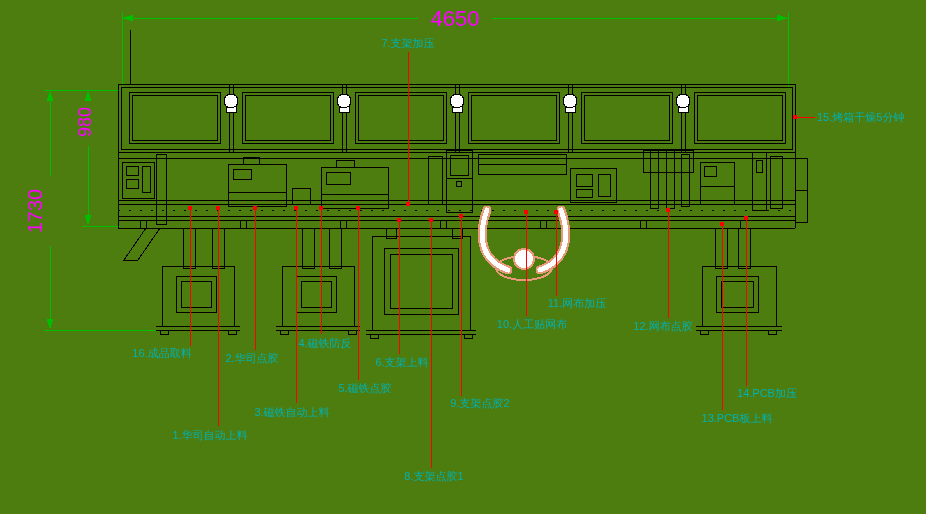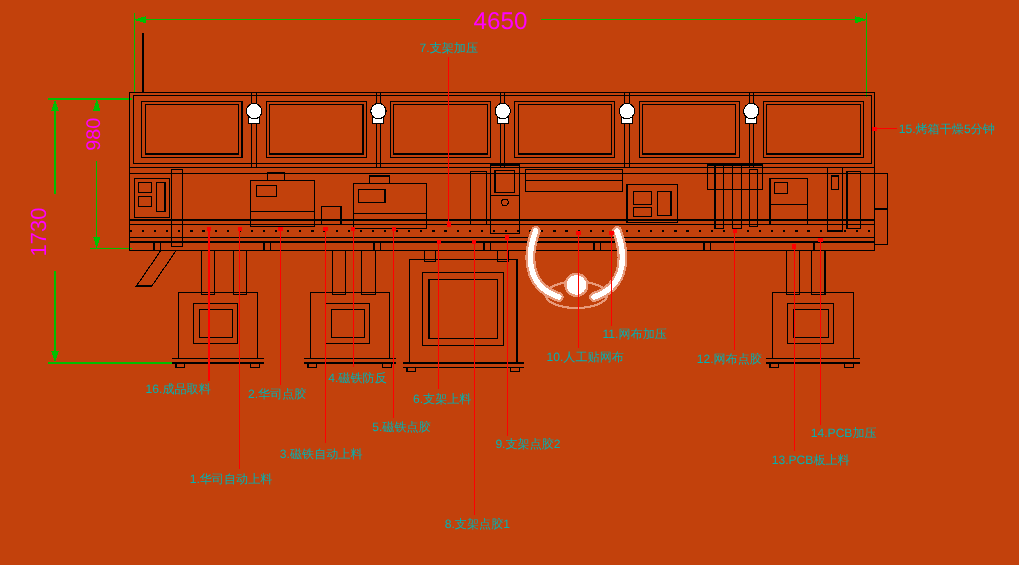--- a/index.html
+++ b/index.html
@@ -1,16 +1,16 @@
 <!DOCTYPE html>
 <html><head>
 <meta charset="utf-8">
 <style>
   html,body{margin:0;padding:0;background:#ffffff;}
-  .canvas{position:relative;width:926px;height:514px;background:#c2410c;overflow:hidden;
+  .canvas{position:relative;width:926px;height:514px;background:#4d7c0f;overflow:hidden;
           font-family:"Liberation Sans","DejaVu Sans",sans-serif;}
   svg{display:block;shape-rendering:crispEdges;}
   .blk{stroke:#000;fill:none;stroke-width:1;}
   .blkf{stroke:#000;fill:#fff;stroke-width:1;}
   .grn{stroke:#00bf00;fill:none;stroke-width:1;}
   .grnf{fill:#00bf00;stroke:none;}
   .red{stroke:#ff0000;fill:none;stroke-width:1;}
   .redf{fill:#ff0000;stroke:none;}
   .org{stroke:#e89a7a;fill:none;}
   .lbl{fill:#00b3b3;font-size:11px;stroke:none;}

